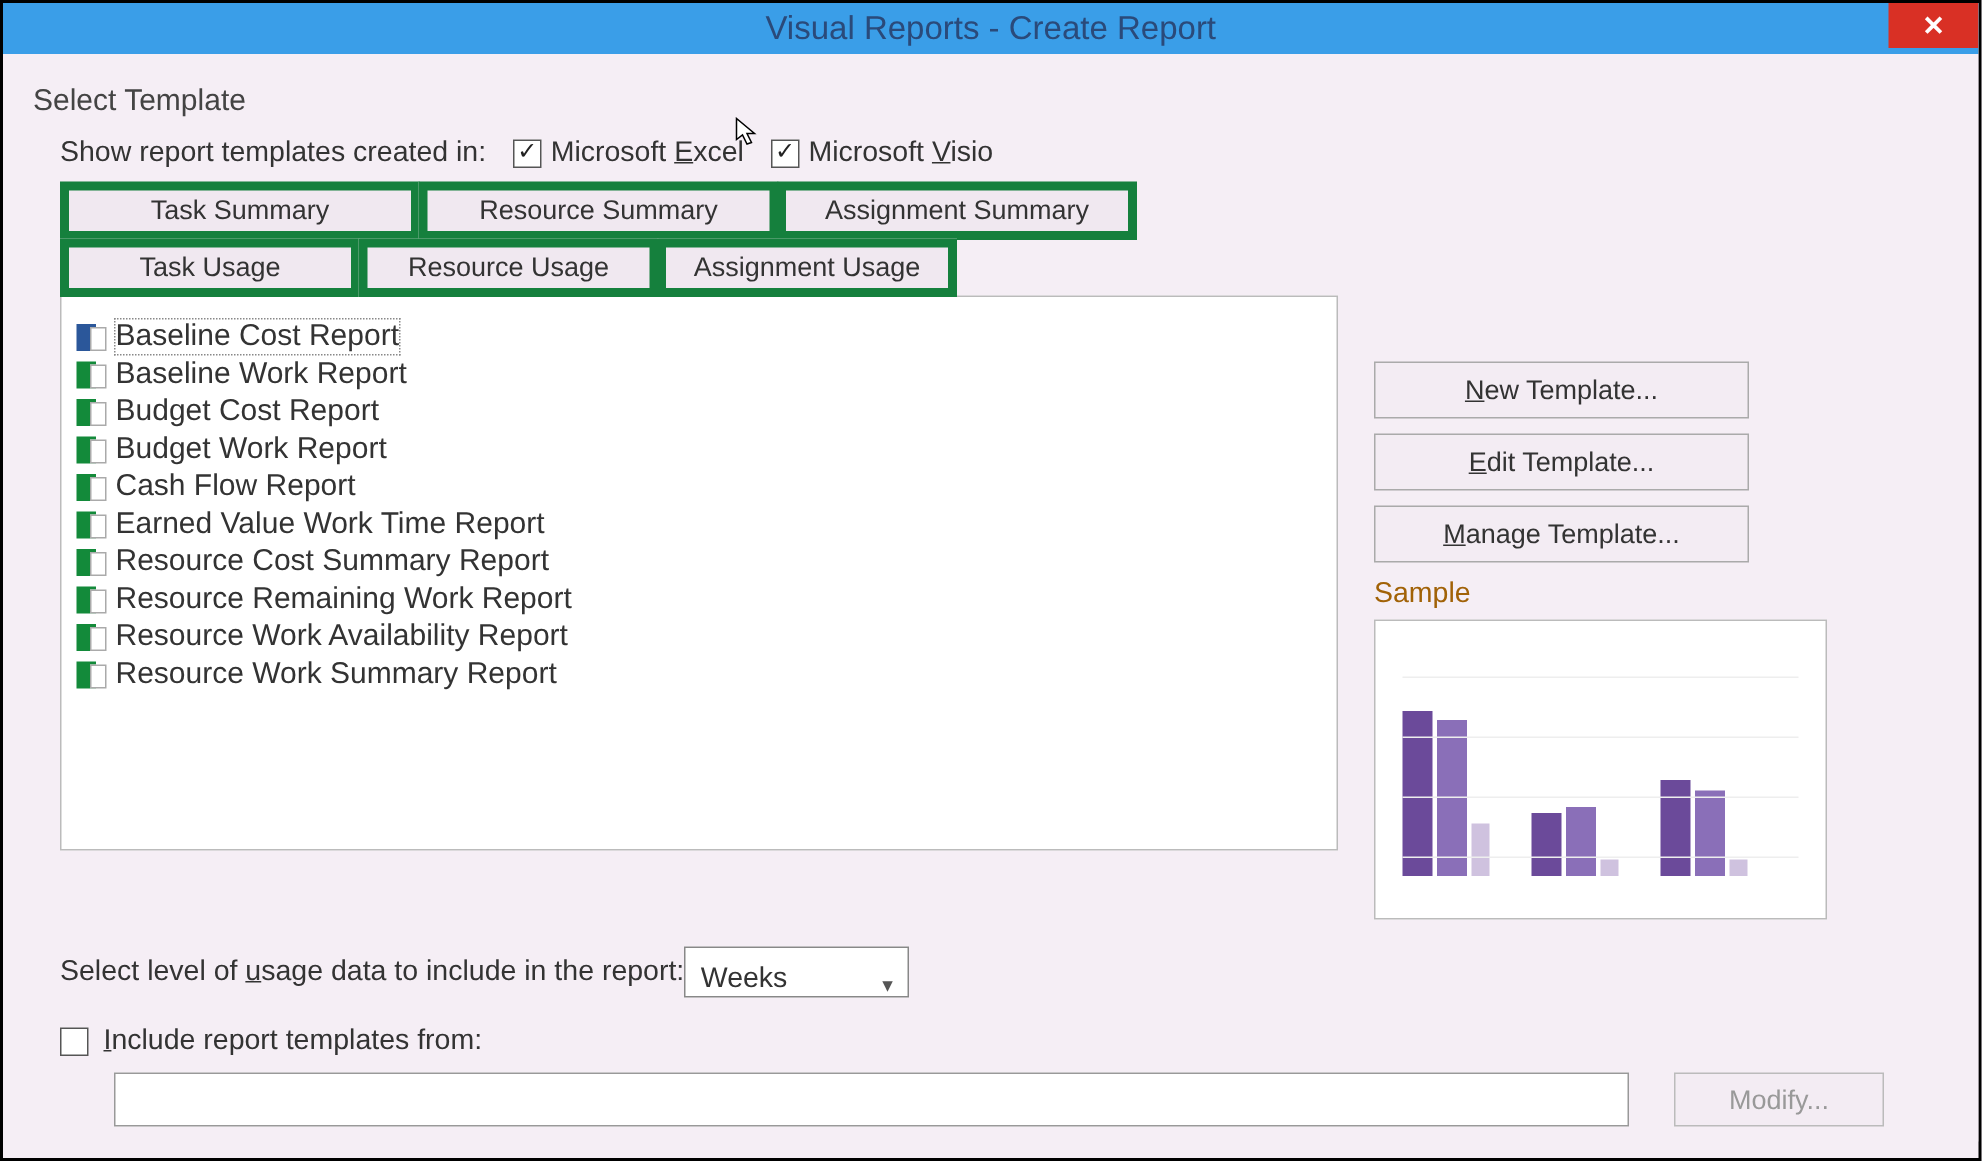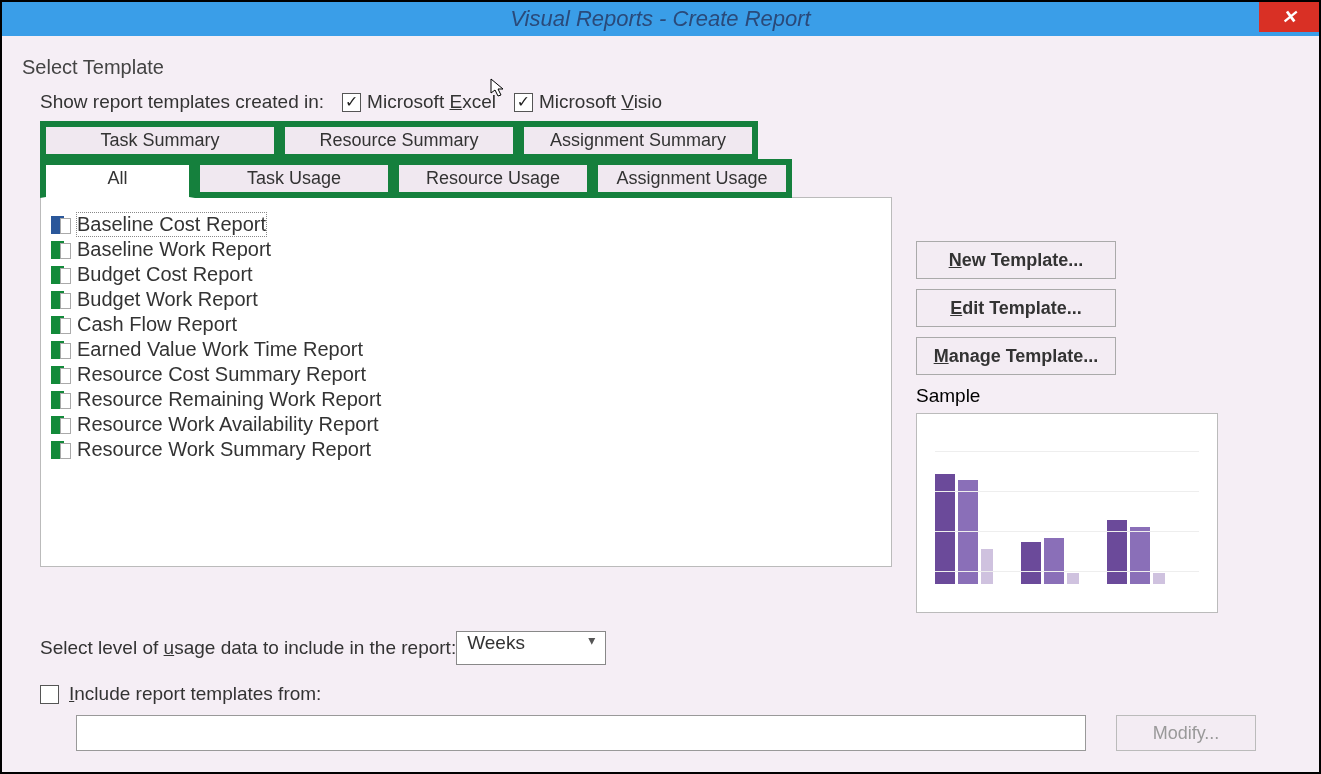--- a/index.html
+++ b/index.html
@@ -13,21 +13,20 @@
       overflow: hidden;
       border: 2px solid #000;
     }
     .title-bar {
       background: #3a9ee8;
       height: 34px;
       display: flex;
       align-items: center;
       justify-content: center;
       position: relative;
-      font-style: italic;
     }
     .title-text {
       color: #2a4a7a;
       font-size: 22px;
       font-weight: 400;
     }
     .close-btn {
       position: absolute;
       right: 0;
       top: 0;
@@ -126,46 +125,45 @@
     .icon-excel::before, .icon-visio::before {
       content: ""; position: absolute; left: 0; top: 0; width: 13px; height: 18px; background: #138a3a;
     }
     .icon-visio::before { background: #2b579a; }
     .icon-excel::after, .icon-visio::after {
       content: ""; position: absolute; right: 0; top: 2px; width: 9px; height: 14px; background: #fff; border: 1px solid #aaa;
     }
     .right-col { width: 360px; padding-top: 120px; }
     .btn {
       display: block;
-      width: 200px;
+      width: 250px;
       height: 38px;
       border: 1px solid #aaa;
       background: #f3ecf3;
       font-size: 18px;
       color: #333;
       margin-bottom: 10px;
       cursor: pointer;
       text-align: center;
       line-height: 36px;
-      font-weight: bold;
-    }
-    .sample-label { font-size: 19px; color: #000000; margin-top: 8px; margin-bottom: 6px; }
+    }
+    .sample-label { font-size: 19px; color: #a16207; margin-top: 8px; margin-bottom: 6px; }
     .sample-box {
       width: 302px; height: 200px; border: 1px solid #bbb; background: #fff;
       display: flex; align-items: flex-end; padding: 12px 12px 28px 18px; gap: 28px; position: relative;
     }
     .sample-box .grid-line { position: absolute; left: 18px; right: 18px; height: 1px; background: #eee; }
     .bar-group { display: flex; align-items: flex-end; gap: 3px; }
     .bar { width: 20px; background: #6b4a9a; }
     .bar.mid { background: #8a6fb8; }
     .bar.light { background: #cfc2df; width: 12px; }
     .bottom-section { margin-top: 18px; margin-left: 18px; font-size: 19px; color: #333; }
     .usage-row { display: flex; align-items: center; margin-bottom: 18px; }
     .select-box {
-      width: 150px; height: 34px; border: 1px solid #888; background: #fff; display: flex; align-items: flex-start; justify-content: space-between; padding: 0 10px; cursor: pointer;
+      width: 150px; height: 34px; border: 1px solid #888; background: #fff; display: flex; align-items: flex-end; justify-content: space-between; padding: 0 10px; cursor: pointer;
     }
     .select-box .chev { font-size: 14px; color: #555; }
     .include-row { display: flex; align-items: center; gap: 10px; margin-bottom: 10px; }
     .path-row { display: flex; align-items: flex-start; gap: 30px; margin-left: 36px; }
     .path-input {
       width: 1010px; height: 36px; border: 1px solid #999; background: #fff;
     }
     .modify-btn {
       width: 140px; height: 36px; border: 1px solid #bbb; background: #f3ecf3; color: #999; font-size: 18px; text-align: center; line-height: 34px; cursor: default;
     }
@@ -204,21 +202,20 @@
 
   <div class="main-row">
     <div class="left-col">
       <div class="tabs-outer">
         <div class="tabs-row tabs-row1">
           <div class="tab"><span>Task Summary</span></div>
           <div class="tab"><span>Resource Summary</span></div>
           <div class="tab"><span>Assignment Summary</span></div>
         </div>
         <div class="tabs-row tabs-row2">
-          <div class="tab active first"><span>All</span></div>
           <div class="tab"><span>Task Usage</span></div>
           <div class="tab"><span>Resource Usage</span></div>
           <div class="tab"><span>Assignment Usage</span></div>
         </div>
         <div class="list-panel" id="list-panel">
             <div class="list-item selected">
               <span class="icon-visio"></span>
               <span class="item-label">Baseline Cost Report</span>
             </div>
             <div class="list-item">

